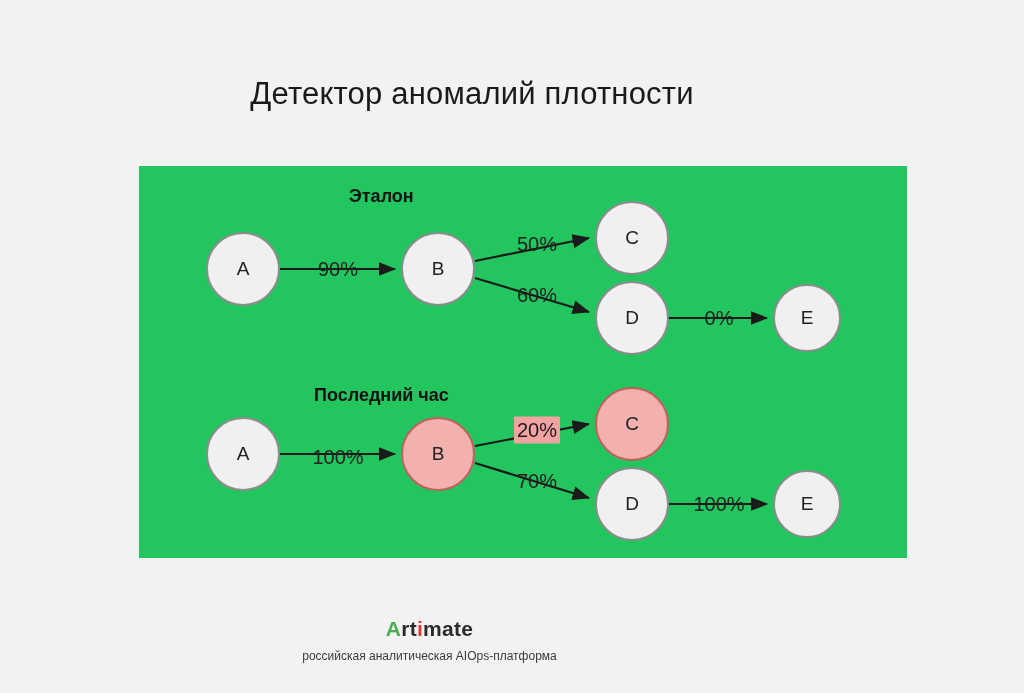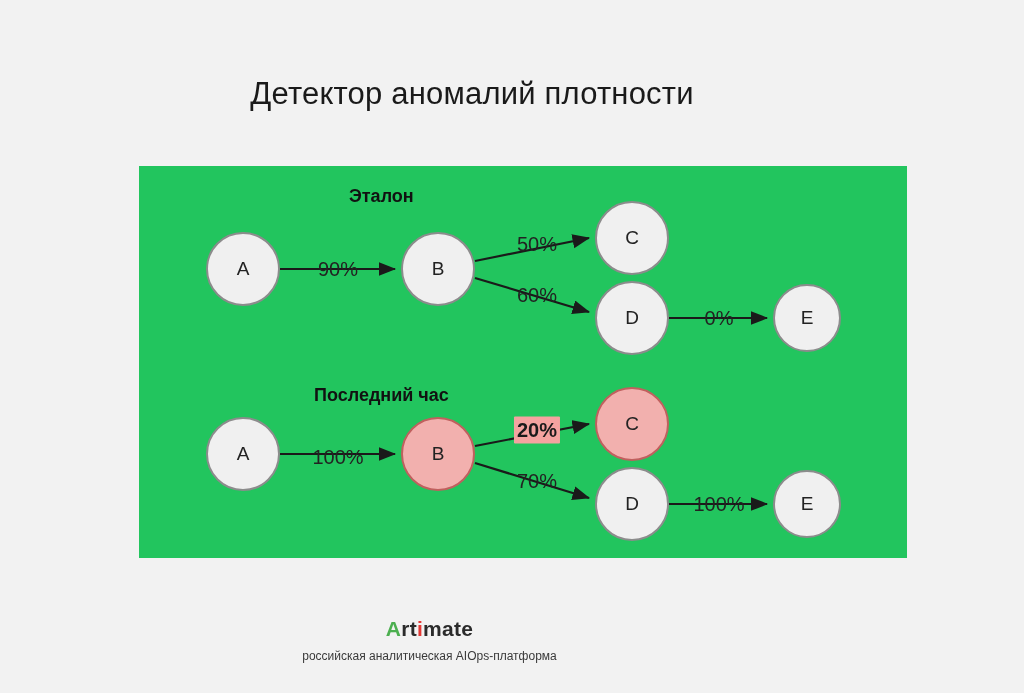--- a/index.html
+++ b/index.html
@@ -64,21 +64,20 @@
     font-size: 20px;
     color: #222222;
     transform: translate(-50%, -50%);
     white-space: nowrap;
   }
   .edge-label.highlight {
     background: #f4a3a0;
     padding: 2px 3px;
     border-radius: 1px;
     color: #1a1a1a;
-    font-weight: bold;
   }
   .brand {
     position: absolute;
     left: 0;
     top: 617px;
     width: 859px;
     text-align: center;
   }
   .brand-name {
     font-size: 21px;

